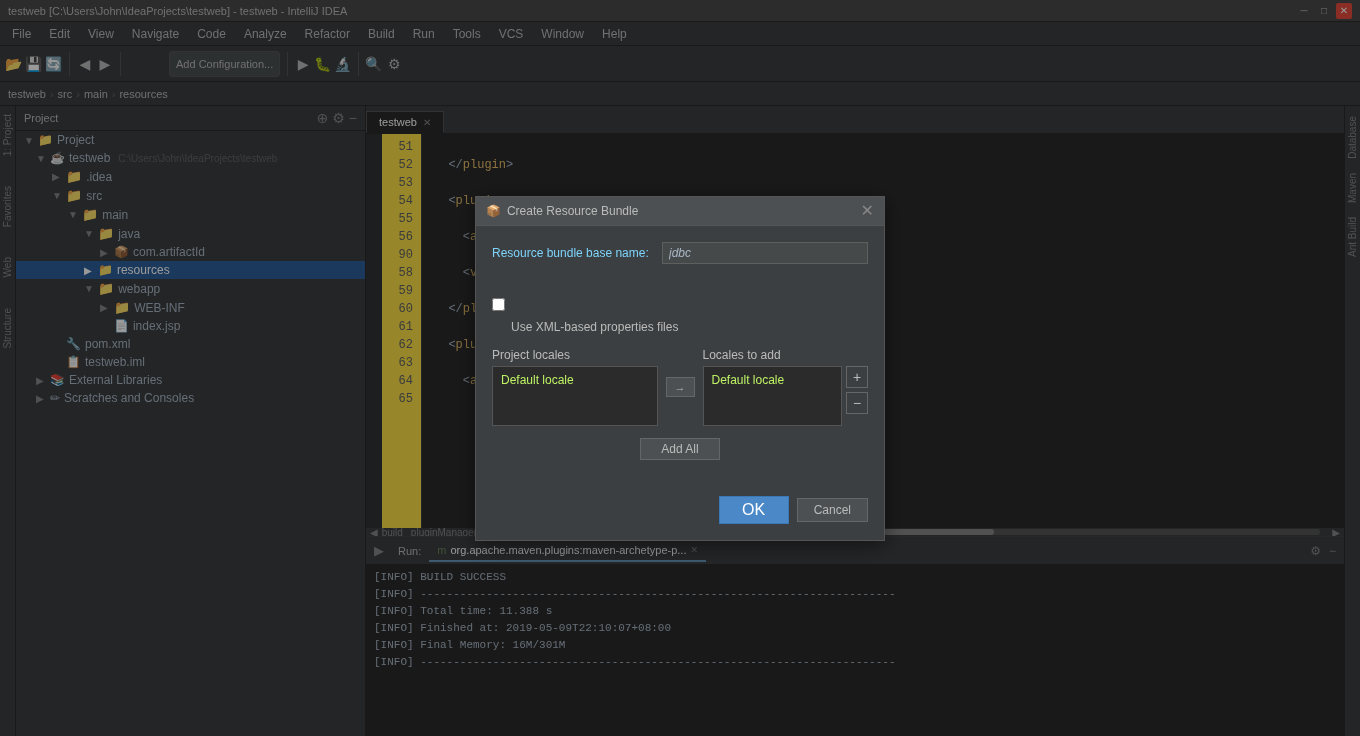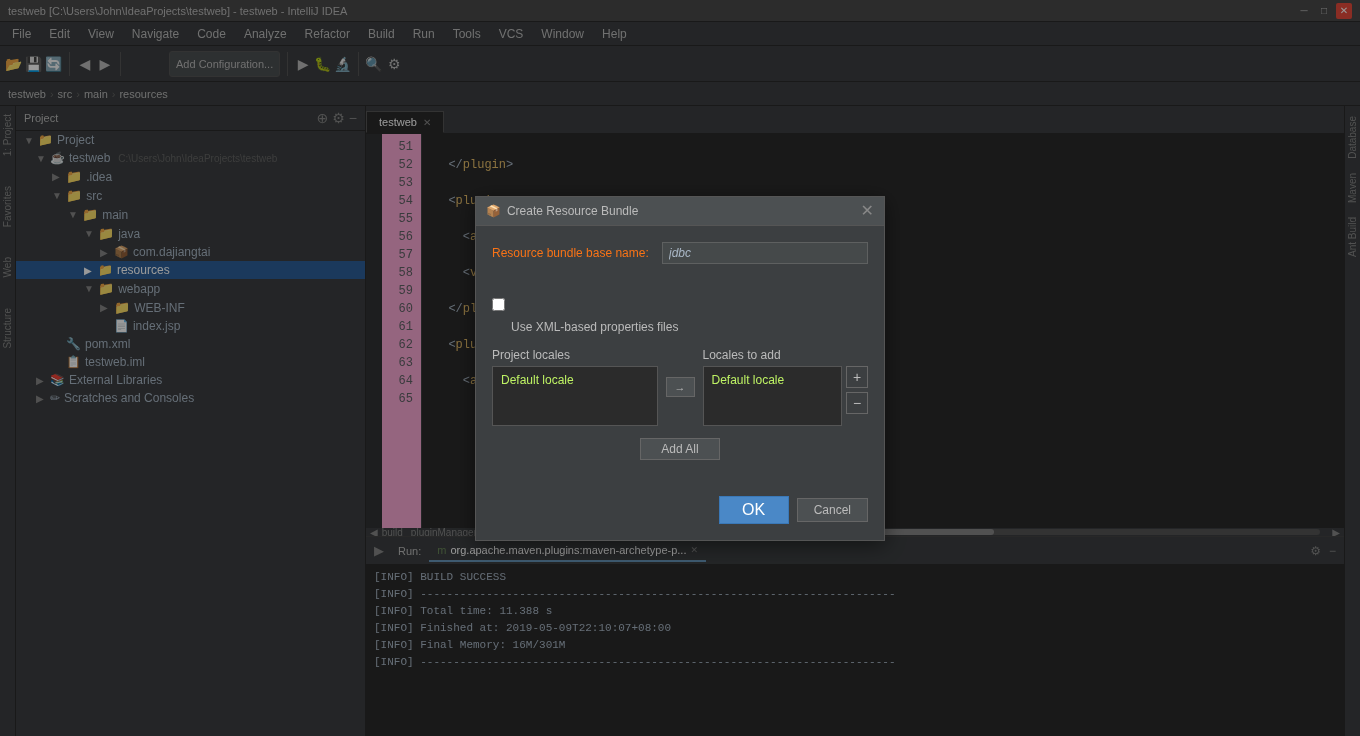--- a/index.html
+++ b/index.html
@@ -45,21 +45,21 @@
     .tree-indent-5 { padding-left: 84px; }
     .tree-arrow { color: #888; font-size: 10px; width: 10px; display: inline-block; }
     .folder-icon { color: #e8bf6a; font-size: 13px; }
     #editor-tabs { background: #3c3f41; height: 28px; display: flex; align-items: flex-end; border-bottom: 1px solid #2b2b2b; }
     .editor-tab { padding: 4px 12px; background: #4c5052; color: #bbb; cursor: pointer; border: 1px solid #555; border-bottom: none; font-size: 11px; display: flex; align-items: center; gap: 6px; margin-right: 2px; }
     .editor-tab.active { background: #2b2b2b; color: white; border-bottom: 1px solid #2b2b2b; }
     .tab-close { color: #888; font-size: 10px; cursor: pointer; }
 
     
     #code-editor { flex: 1; display: flex; overflow: hidden; background: #2b2b2b; position: relative; }
-    #line-numbers { background: #f9a8d4; color: #606366; padding: 4px 8px; font-family: 'Courier New', monospace; font-size: 12px; line-height: 18px; min-width: 40px; text-align: right; border-right: 1px solid #3c3f41; user-select: none; }
+    #line-numbers { background: #fde047; color: #606366; padding: 4px 8px; font-family: 'Courier New', monospace; font-size: 12px; line-height: 18px; min-width: 40px; text-align: right; border-right: 1px solid #3c3f41; user-select: none; }
     #code-content { flex: 1; padding: 4px 12px; font-family: 'Courier New', monospace; font-size: 12px; line-height: 18px; overflow: auto; white-space: pre; color: #a9b7c6; }
     .xml-tag { color: #e8bf6a; }
     .xml-value { color: #6a8759; }
     .xml-text { color: #a9b7c6; }
     .code-line { display: block; }
 
     
     #right-panel { width: 16px; background: #3c3f41; display: flex; flex-direction: column; align-items: center; padding-top: 4px; gap: 2px; border-left: 1px solid #2b2b2b; }
     .right-panel-icon { color: #888; font-size: 11px; cursor: pointer; writing-mode: vertical-rl; transform: rotate(180deg); padding: 6px 2px; font-size: 10px; white-space: nowrap; }
 
@@ -76,21 +76,21 @@
     #left-icons { width: 16px; background: #3c3f41; display: flex; flex-direction: column; align-items: center; gap: 2px; padding-top: 4px; border-right: 1px solid #2b2b2b; }
 
     
     #modal-overlay { position: fixed; top: 0; left: 0; width: 100%; height: 100%; background: rgba(0,0,0,0.4); display: flex; align-items: center; justify-content: center; z-index: 100; }
     #modal { background: #3c3f41; border: 1px solid #555; box-shadow: 0 4px 20px rgba(0,0,0,0.5); width: 410px; font-size: 12px; }
     #modal-header { background: #4c5052; padding: 6px 10px; display: flex; align-items: center; justify-content: space-between; border-bottom: 1px solid #555; }
     #modal-title { color: #bbb; font-size: 12px; display: flex; align-items: center; gap: 6px; }
     #modal-close { color: #888; cursor: pointer; font-size: 16px; line-height: 1; }
     #modal-body { padding: 16px; }
     .form-row { display: flex; align-items: center; margin-bottom: 12px; }
-    .form-label { color: #f97316; width: 170px; font-size: 12px; }
+    .form-label { color: #7dd3fc; width: 170px; font-size: 12px; }
     .form-input { flex: 1; background: #45494a; border: 1px solid #5e6060; color: #a9b7c6; padding: 3px 6px; font-size: 12px; outline: none; font-style: italic; }
     .checkbox-row { display: flex; align-items: center; margin-bottom: 14px; gap: 6px; }
     .checkbox-row input { margin: 0; }
     .checkbox-label { color: #bbb; font-size: 12px; margin-top: 44px; }
     #locales-section { display: flex; gap: 8px; margin-bottom: 12px; }
     .locale-panel { flex: 1; }
     .locale-header { color: #bbb; font-size: 12px; margin-bottom: 4px; }
     .locale-list { background: #2b2b2b; border: 1px solid #555; min-height: 60px; padding: 4px; color: #888; font-size: 12px; }
     .locale-list-item { color: #bef264; padding: 2px 4px; }
     .locale-transfer { display: flex; align-items: center; justify-content: center; }
@@ -222,21 +222,21 @@
 
       <div class="tree-item tree-indent-4">
         <span class="tree-arrow">▼</span>
         <span class="folder-icon">📁</span>
         <span>java</span>
       </div>
 
       <div class="tree-item tree-indent-5">
         <span class="tree-arrow">▶</span>
         <span style="color:#cc7832;">📦</span>
-        <span>com.dajiangtai</span>
+        <span>com.artifactId</span>
       </div>
 
       <div class="tree-item tree-indent-4 selected">
         <span class="tree-arrow" style="color:white;">▶</span>
         <span>📁</span>
         <span>resources</span>
       </div>
 
       <div class="tree-item tree-indent-4">
         <span class="tree-arrow">▼</span>
@@ -297,21 +297,21 @@
 
         <div id="gutter" style="width:16px;background:#313335;"></div>
 
         <div id="line-numbers">
           <div>51</div>
             <div>52</div>
             <div>53</div>
             <div>54</div>
             <div>55</div>
           <div>56</div>
-            <div>57</div>
+            <div>90</div>
             <div>58</div>
             <div>59</div>
             <div>60</div>
           <div>61</div>
             <div>62</div>
             <div>63</div>
             <div>64</div>
             <div>65</div>
         </div>
 

